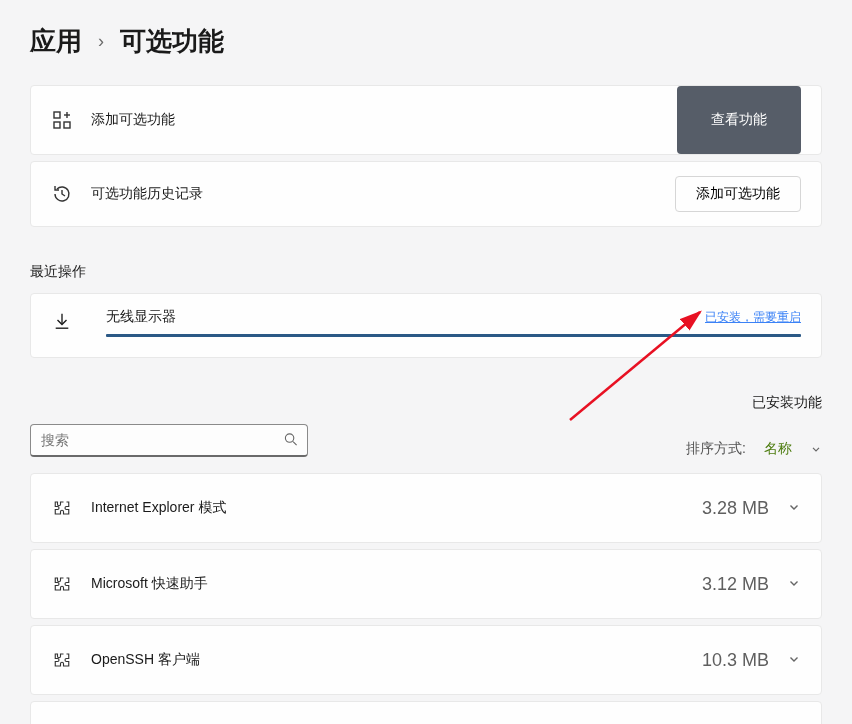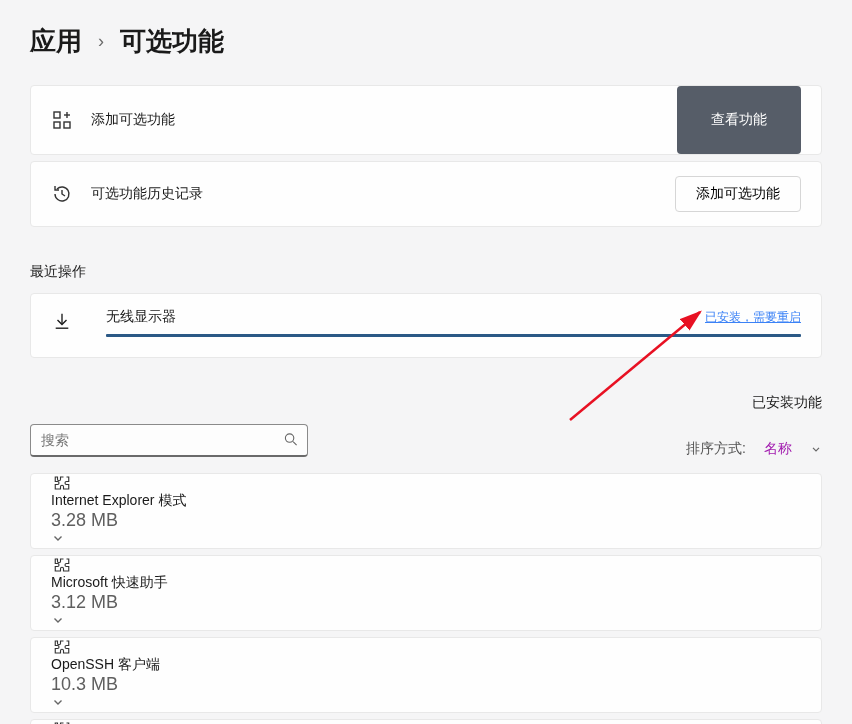--- a/index.html
+++ b/index.html
@@ -133,30 +133,30 @@
     pointer-events: none;
   }
   .sort-wrap {
     display: flex;
     align-items: flex-end;
     gap: 18px;
     font-size: 14px;
     color: #555;
     cursor: pointer;
   }
-  .sort-value { color: #a21caf; }
+  .sort-value { color: #4d7c0f; }
   .feat-card {
     background: #fefefe;
     border: 1px solid #e8e8e8;
     border-radius: 4px;
     padding: 0 20px;
     min-height: 70px;
     display: flex;
+    align-items: center;
     margin-bottom: 6px;
-    flex-direction: column;
   }
   .feat-card .icon-slot {
     width: 22px;
     display: flex;
     justify-content: center;
     margin-right: 18px;
     color: #333;
   }
   .feat-name { flex: 1; font-size: 14px; }
   .feat-size { color: #5f5f5f; font-size: 18px; margin-right: 18px; }

